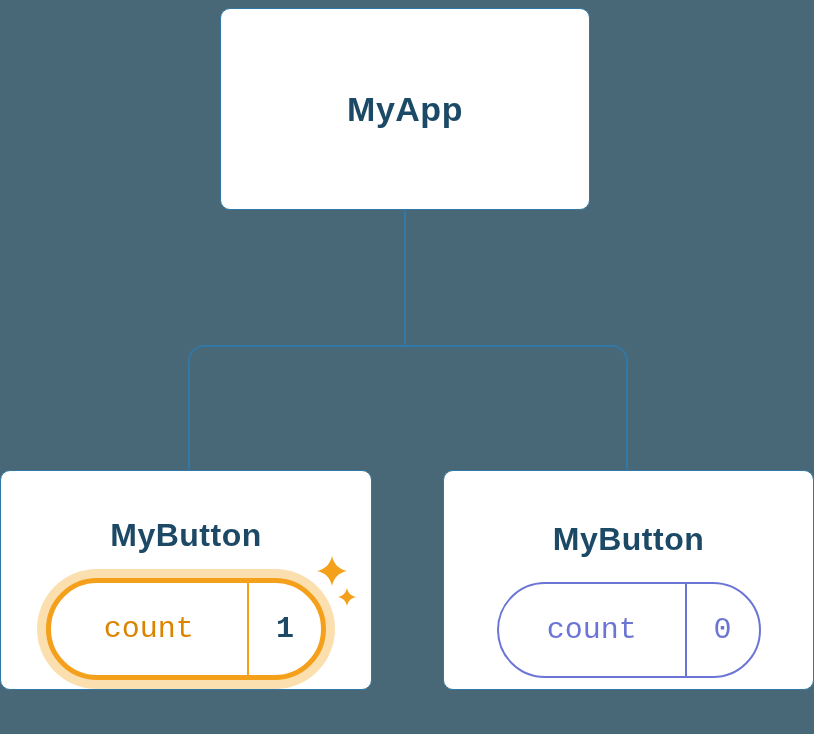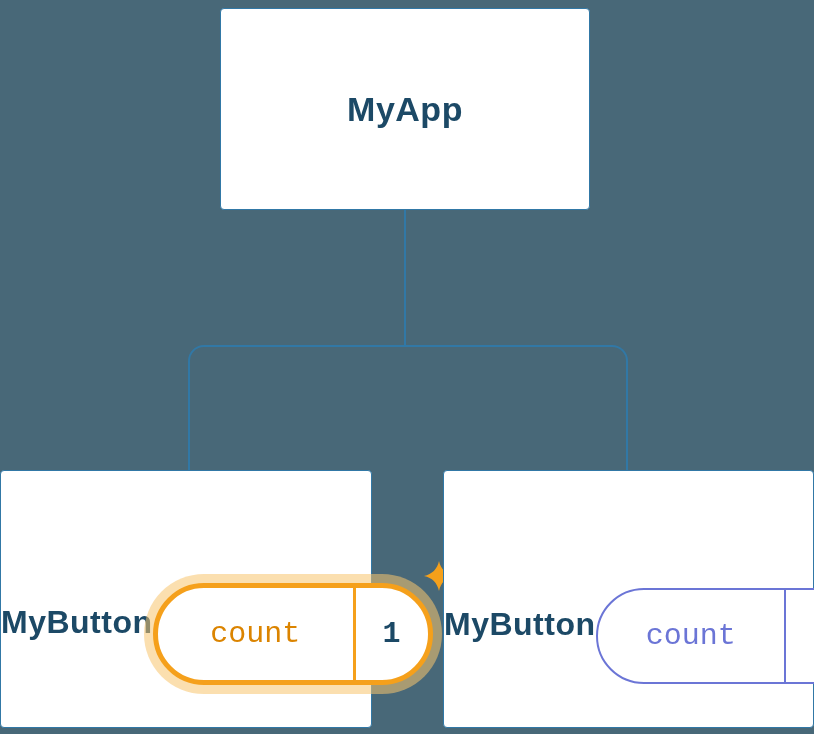--- a/index.html
+++ b/index.html
@@ -21,21 +21,21 @@
   }
   .canvas{
     position:relative;
     width:814px;height:734px;
     background:var(--background);
   }
   .card{
     position:absolute;
     background:var(--card_bg);
     border:1.5px solid var(--line);
-    border-radius:4px;
+    border-radius:10px;
   }
   .root-card{
     left:220px;top:8px;width:370px;height:202px;
     display:flex;align-items:center;justify-content:center;
   }
   .card-title{
     color:var(--title_text);
     font-weight:700;
     font-size:34px;
     letter-spacing:0.5px;
@@ -49,22 +49,22 @@
   .bracket{
     position:absolute;
     left:188px;top:345px;
     width:440px;height:125px;
     border-top:2px solid var(--line);
     border-left:2px solid var(--line);
     border-right:2px solid var(--line);
     border-radius:16px 16px 0 0;
   }
   .child-card{
-    top:470px;width:372px;height:258px;
-    display:flex;flex-direction:row;align-items:center;
+    top:470px;width:372px;height:220px;
+    display:flex;flex-direction:column;align-items:center;
     padding-top:46px;
   }
   .child-card.left{left:0;}
   .child-card.right{left:443px;width:371px;padding-top:50px;}
   .child-card .card-title{font-size:32px;}
   .pill-wrap{
     position:relative;
     margin-top:24px;
   }
   .pill{

